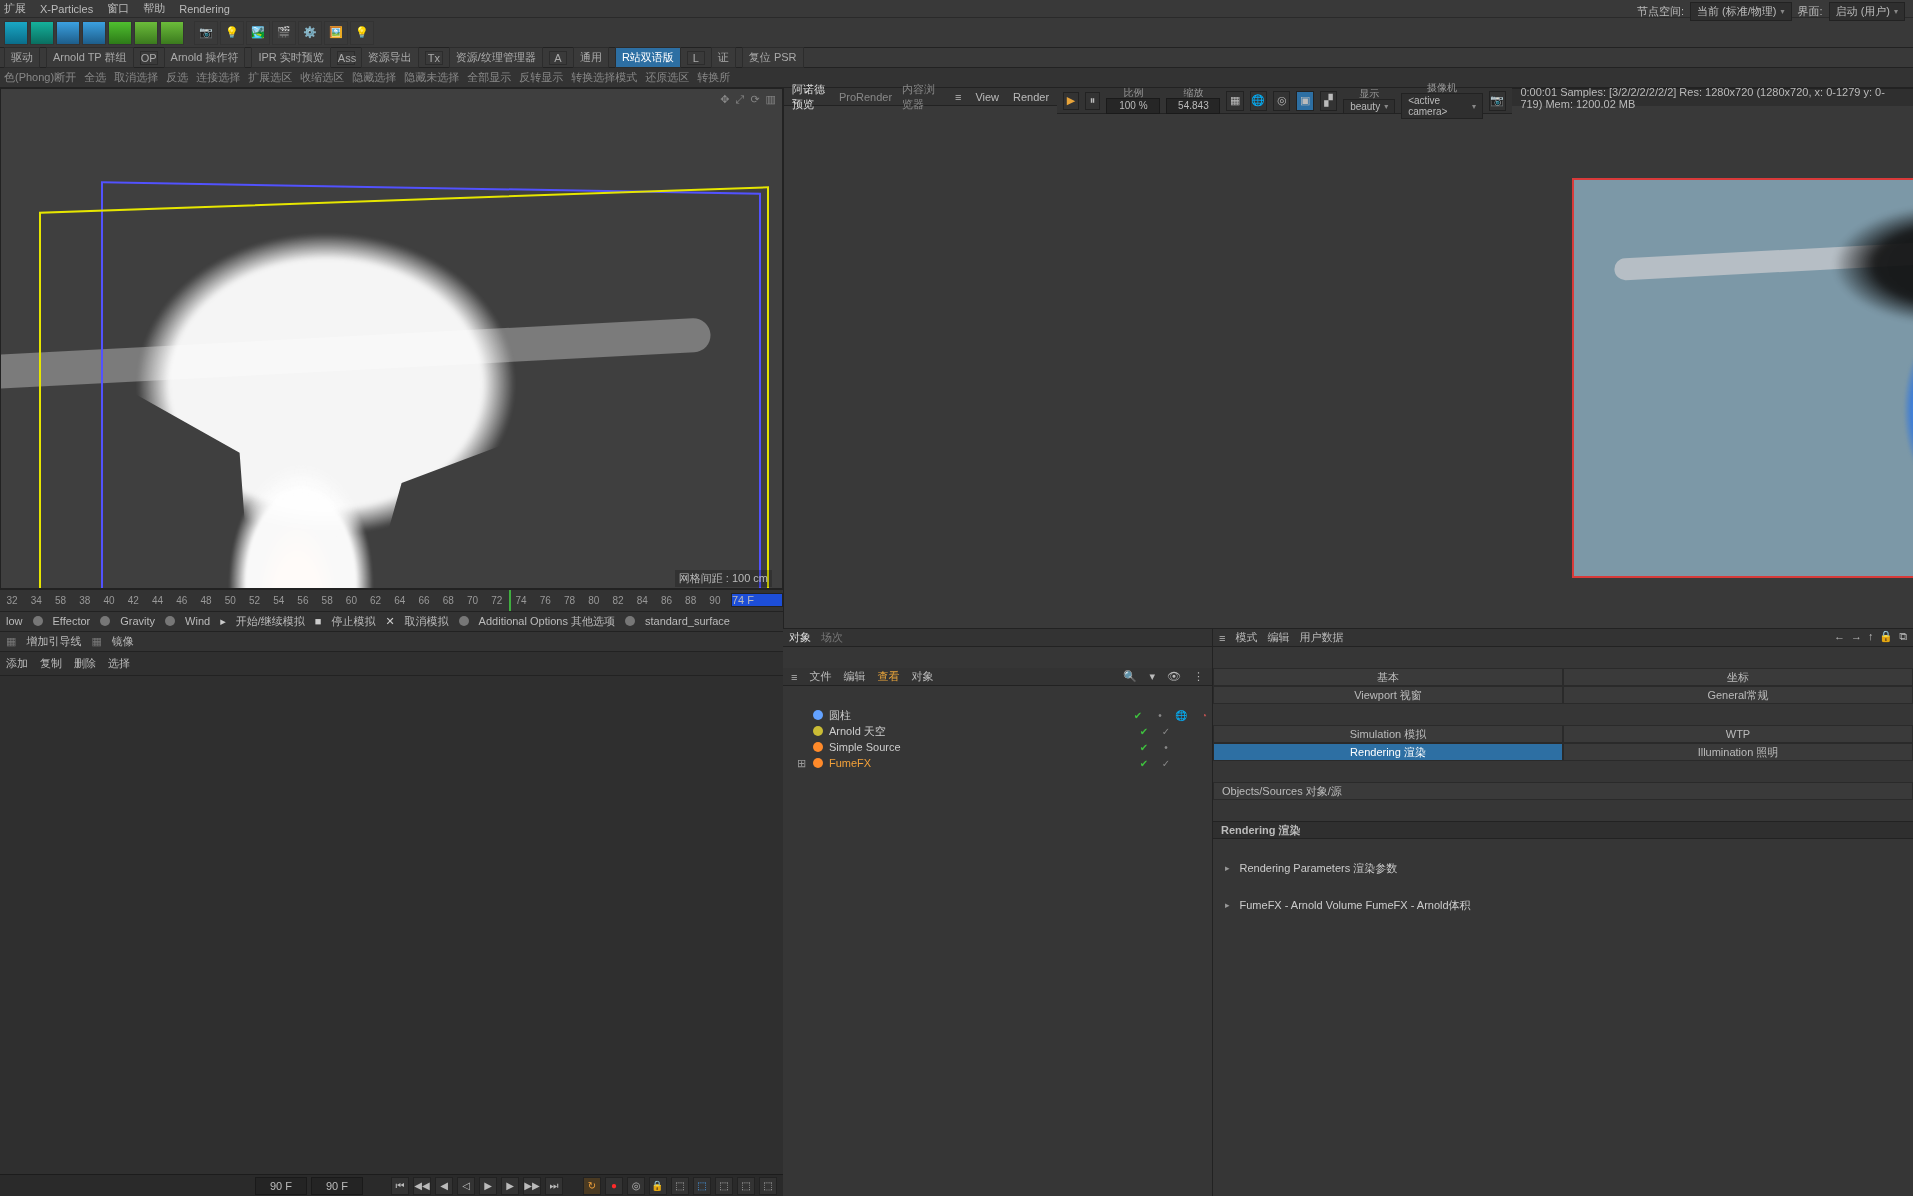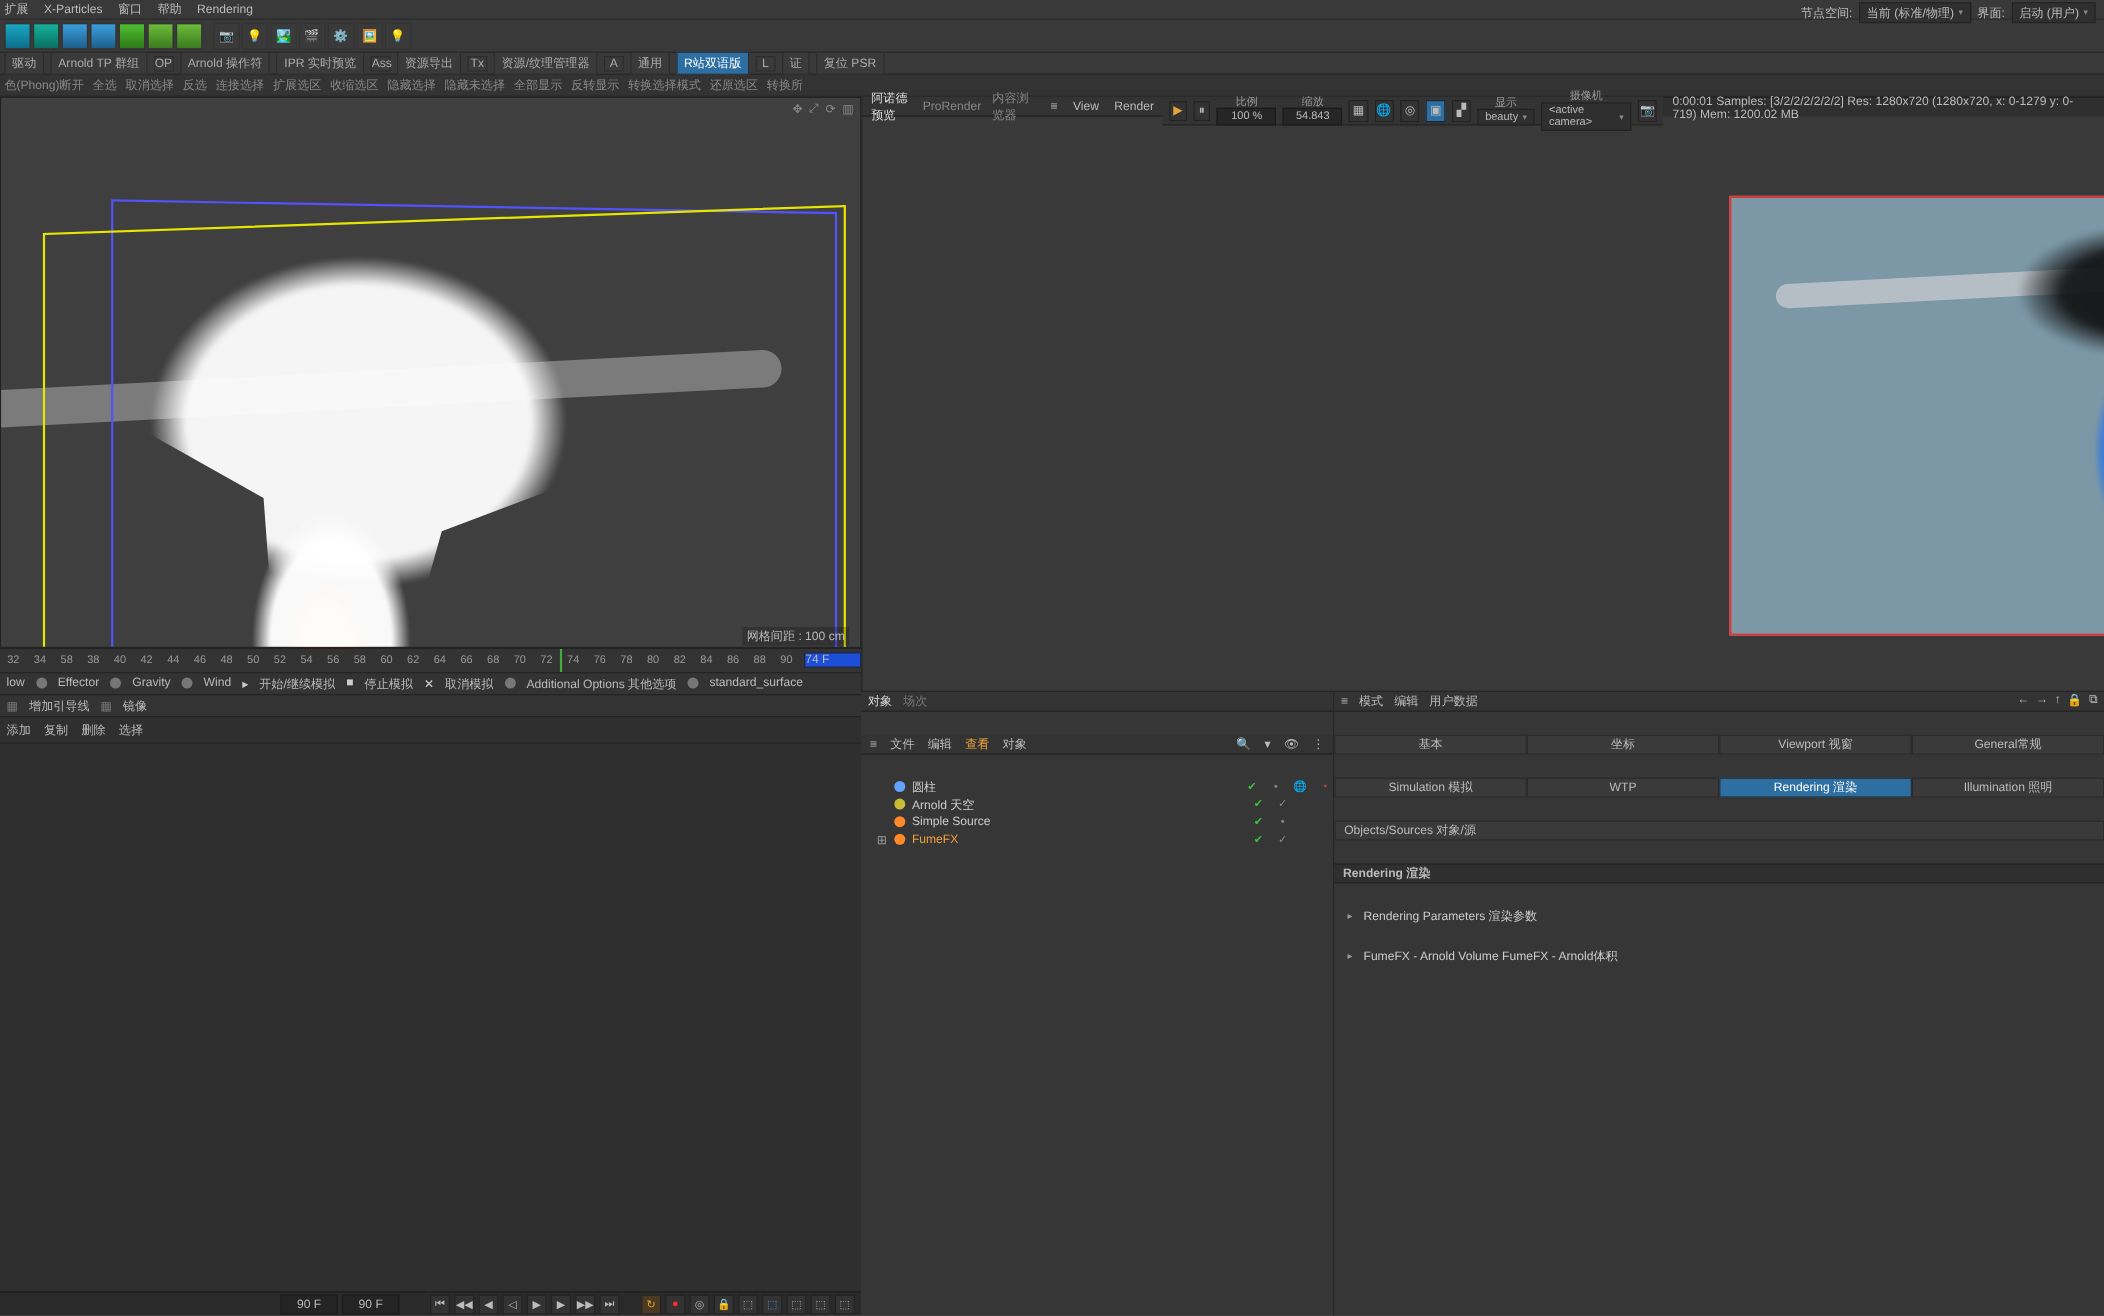--- a/index.html
+++ b/index.html
@@ -94,21 +94,21 @@
 .omrow { height: 16px; display: flex; align-items: center; gap: 6px; padding-left: 14px; }
 .omrow .dot1 { width: 10px; height: 10px; border-radius: 50%; }
 .omrow .nm { flex: 1; color: #ccc; }
 .omrow .sel { color: #f3a13a; }
 .togglecell { width: 16px; text-align: center; color: #888; font-size: 10px; }
 .togglecell.g { color: #3ec23e; }
 .omheader { height: 18px; background: #333; gap: 12px; padding: 0 8px; border-bottom: 1px solid #222; }
 
 .attr-title { height: 18px; padding: 0 8px; background: #333; border-bottom: 1px solid #222; display: flex; align-items: center; gap: 6px; }
 .attr-title .ball { width: 12px; height: 12px; border-radius: 50%; background: radial-gradient(circle at 30% 30%, #fff, #6795d6 55%, #294d76); }
-.attr-tabs { display: grid; grid-template-columns: repeat(4,1fr); }
+.attr-tabs { display: grid; grid-template-columns: repeat(2,1fr); }
 .attr-tab { height: 18px; background: #3a3a3a; border: 1px solid #2a2a2a; text-align: center; line-height: 16px; color: #bbb; }
 .attr-tab.active { background: #2d6fa3; color: #fff; }
 .attr-sec { height: 18px; background: #2f2f2f; border-top: 1px solid #222; border-bottom: 1px solid #222; padding: 0 8px; line-height: 16px; color: #ddd; }
 .attr-row { height: 16px; padding: 0 12px; color: #ccc; display: flex; align-items: center; gap: 6px; }
 .tri::before { content: "▸"; color: #999; margin-right: 4px; font-size: 9px; }
 
 </style>
 </head>
 <body>
 

